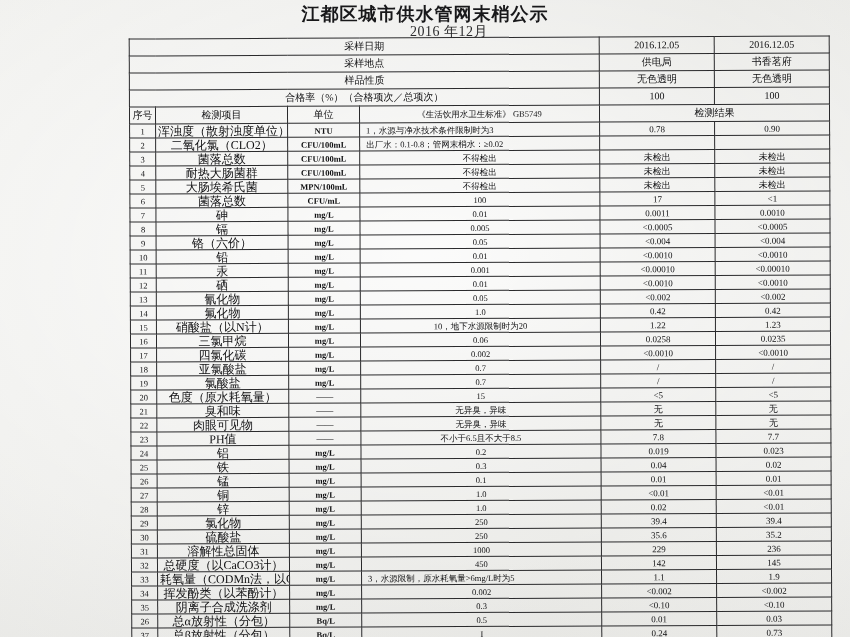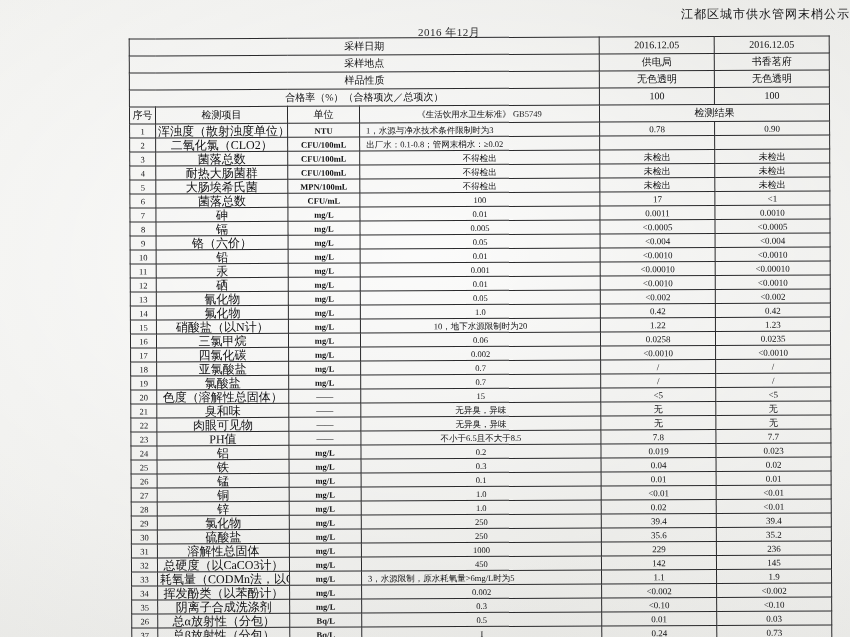--- a/index.html
+++ b/index.html
@@ -30,29 +30,28 @@
     pointer-events: none;
   }
   #title-block {
     position: absolute;
     top: 4px;
     left: 0;
     width: 850px;
     text-align: center;
   }
   #doc-title {
-    font-size: 12px;
-    font-weight: normal;
+    font-size: 18px;
+    font-weight: bold;
     letter-spacing: 1px;
     color: #18181a;
     line-height: 21px;
-    text-align: right;
   }
   #doc-subtitle {
-    font-size: 11px;
+    font-size: 14px;
     color: #2b2b2d;
     line-height: 12px;
     margin-top: 1px;
     letter-spacing: 0.5px;
     padding-left: 48px;
   }
   table {
     position: absolute;
     top: 37px;
     left: 130px;
@@ -306,21 +305,21 @@
         <tr>
           <td class="idx" colspan="1">19</td>
           <td class="name" colspan="1">氯酸盐</td>
           <td class="unit" colspan="1">mg/L</td>
           <td class="std" colspan="1">0.7</td>
           <td class="res" colspan="1">/</td>
           <td class="res" colspan="1">/</td>
         </tr>
         <tr>
           <td class="idx" colspan="1">20</td>
-          <td class="name" colspan="1">色度（溶解性总固体）</td>
+          <td class="name" colspan="1">色度（原水耗氧量）</td>
           <td class="unit" colspan="1">——</td>
           <td class="std" colspan="1">15</td>
           <td class="res" colspan="1">&lt;5</td>
           <td class="res" colspan="1">&lt;5</td>
         </tr>
         <tr>
           <td class="idx" colspan="1">21</td>
           <td class="name" colspan="1">臭和味</td>
           <td class="unit" colspan="1">——</td>
           <td class="std" colspan="1">无异臭，异味</td>

